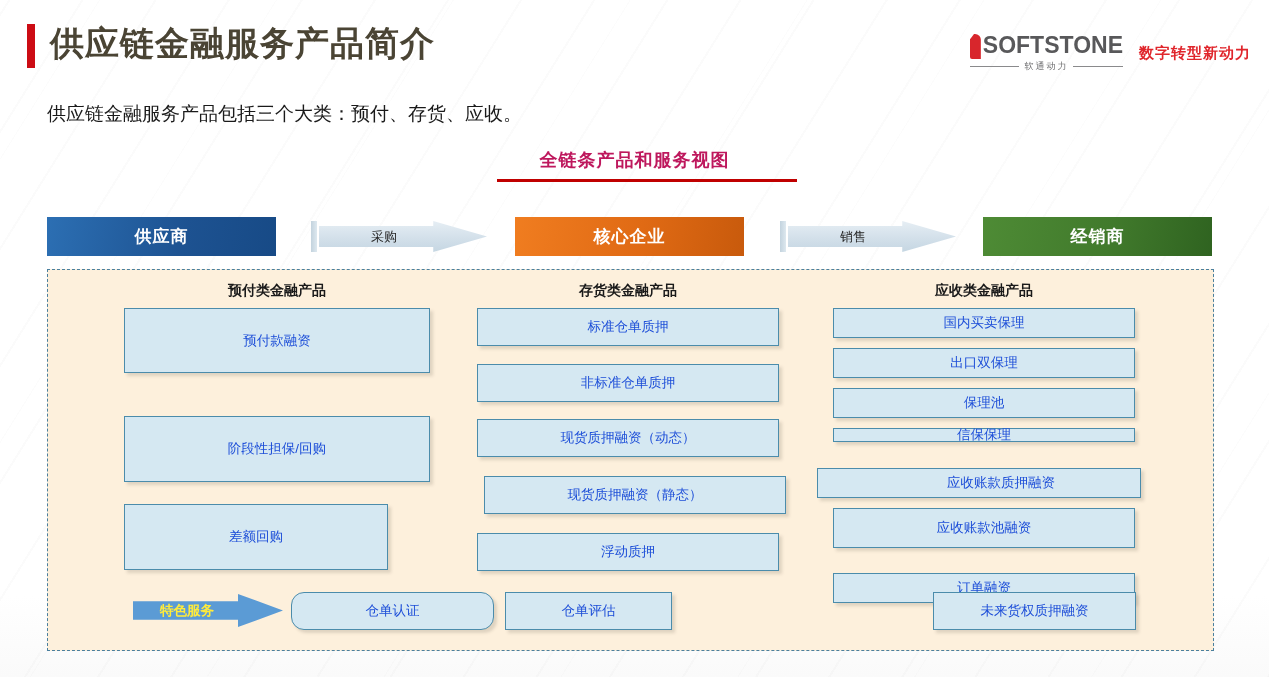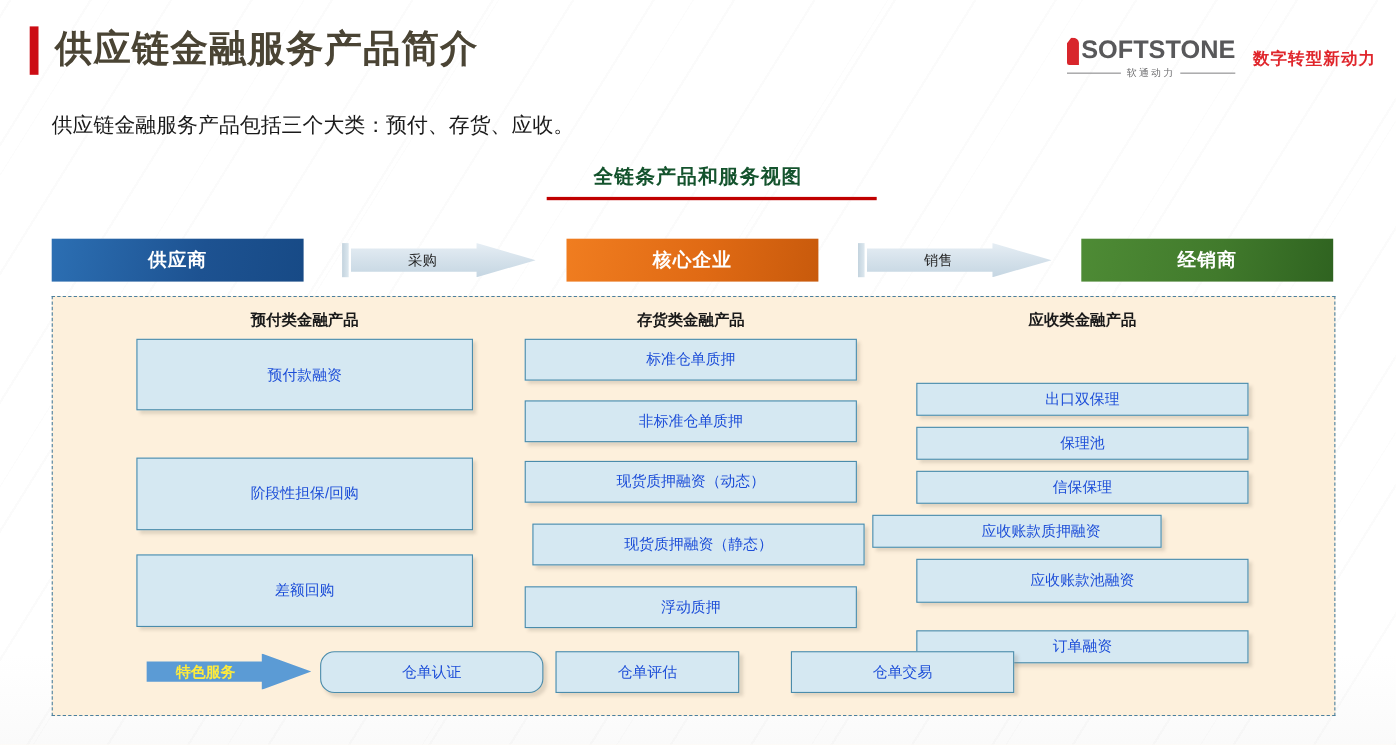--- a/index.html
+++ b/index.html
@@ -54,21 +54,21 @@
   .logo-sub{display:flex;align-items:center;gap:5px;margin-top:2px;width:100%;}
   .logo-sub .rule{flex:1;height:1px;background:#8a8a8c;}
   .logo-sub .cn{font-size:9px;color:#6d6d6f;letter-spacing:2px;white-space:nowrap;}
   .logo-slogan{font-size:15px;font-weight:bold;color:#e0262c;letter-spacing:1px;white-space:nowrap;}
 
   
   .section-title{
     position:absolute;left:0;right:0;top:148px;text-align:center;
   }
   .section-title .txt{
-    font-size:18px;font-weight:bold;color:#14532d;letter-spacing:1px;
+    font-size:18px;font-weight:bold;color:#be185d;letter-spacing:1px;
     display:inline-block;
   }
   .section-rule{
     position:absolute;left:497px;top:179px;width:300px;height:3px;background:#c00000;
   }
 
   
   .banner{
     position:absolute;top:217px;height:39px;
     display:flex;align-items:center;justify-content:center;
@@ -183,36 +183,37 @@
   </div>
 
   <div class="panel"></div>
 
   <div class="col-head c1">预付类金融产品</div>
   <div class="col-head c2">存货类金融产品</div>
   <div class="col-head c3">应收类金融产品</div>
 
   <div class="pbox" style="left:124px;top:308px;width:306px;height:65px;">预付款融资</div>
   <div class="pbox" style="left:124px;top:416px;width:306px;height:66px;">阶段性担保/回购</div>
-  <div class="pbox" style="left:124px;top:504px;width:306px;height:66px;font-family:Liberation Serif, serif;">差额回购</div>
+  <div class="pbox" style="left:124px;top:504px;width:264px;height:66px;font-family:Liberation Serif, serif;">差额回购</div>
 
   <div class="pbox" style="left:477px;top:308px;width:302px;height:38px;">标准仓单质押</div>
   <div class="pbox" style="left:477px;top:364px;width:302px;height:38px;">非标准仓单质押</div>
   <div class="pbox" style="left:477px;top:419px;width:302px;height:38px;">现货质押融资（动态）</div>
   <div class="pbox" style="left:484px;top:476px;width:302px;height:38px;">现货质押融资（静态）</div>
   <div class="pbox" style="left:477px;top:533px;width:302px;height:38px;">浮动质押</div>
 
+  <div class="pbox" style="left:833px;top:308px;width:302px;height:30px;">国内买卖保理</div>
   <div class="pbox" style="left:833px;top:348px;width:302px;height:30px;">出口双保理</div>
   <div class="pbox" style="left:833px;top:388px;width:302px;height:30px;">保理池</div>
-  <div class="pbox" style="left:833px;top:428px;width:302px;height:30px;">信保保理</div>
-  <div class="pbox" style="left:793px;top:468px;width:263px;height:30px;padding-left:44px;">应收账款质押融资</div>
+  <div class="pbox" style="left:833px;top:428px;width:302px;height:14px;">信保保理</div>
+  <div class="pbox" style="left:817px;top:468px;width:324px;height:30px;padding-left:44px;">应收账款质押融资</div>
   <div class="pbox" style="left:833px;top:508px;width:302px;height:40px;">应收账款池融资</div>
   <div class="pbox" style="left:833px;top:541px;width:302px;height:30px;margin-top:32px;">订单融资</div>
 
   <div class="special-arrow">
     <div class="sbody"></div>
     <div class="slbl">特色服务</div>
   </div>
   <div class="pbox" style="left:291px;top:592px;width:203px;height:38px;border-radius:13px;">仓单认证</div>
   <div class="pbox" style="left:505px;top:592px;width:167px;height:38px;">仓单评估</div>
-  <div class="pbox" style="left:719px;top:592px;width:203px;height:38px;">仓单交易</div>
+  <div class="pbox" style="left:933px;top:592px;width:203px;height:38px;">未来货权质押融资</div>
 
 </div>
 
 </body></html>

